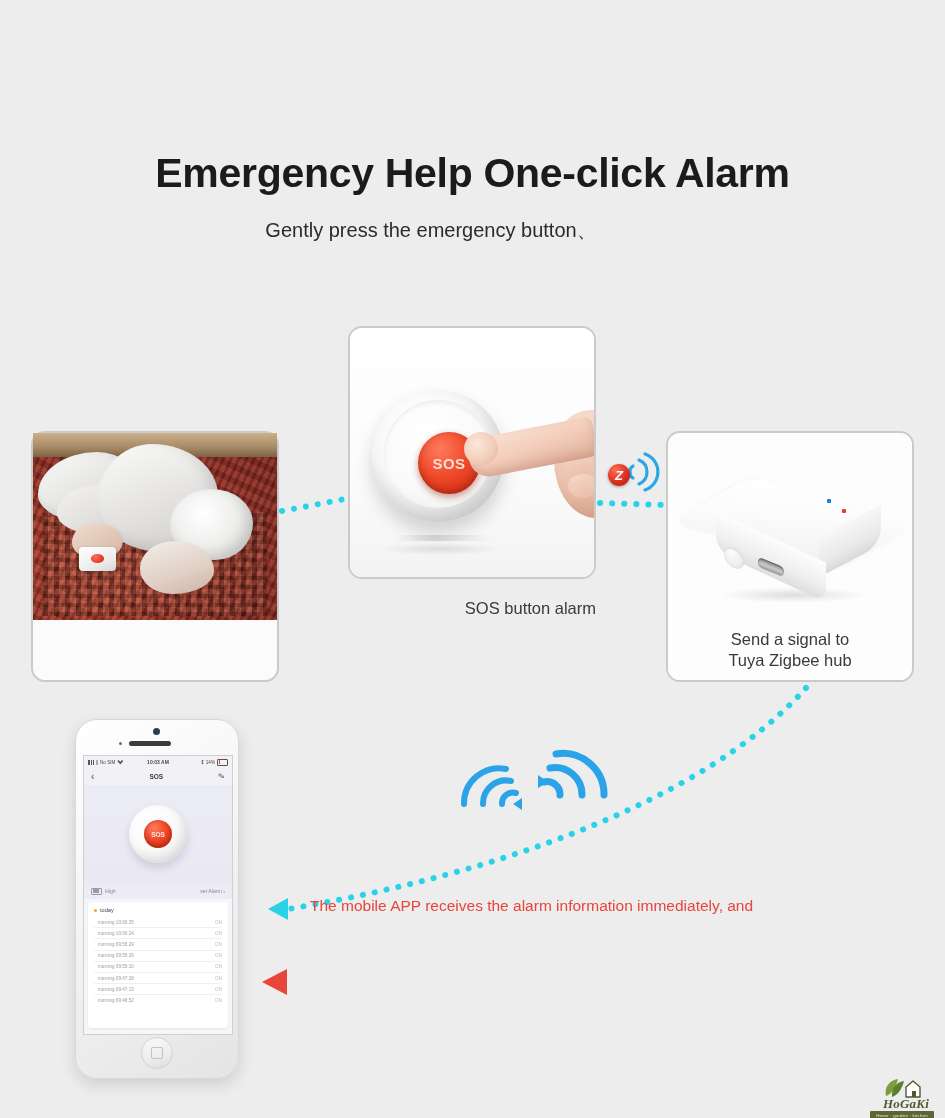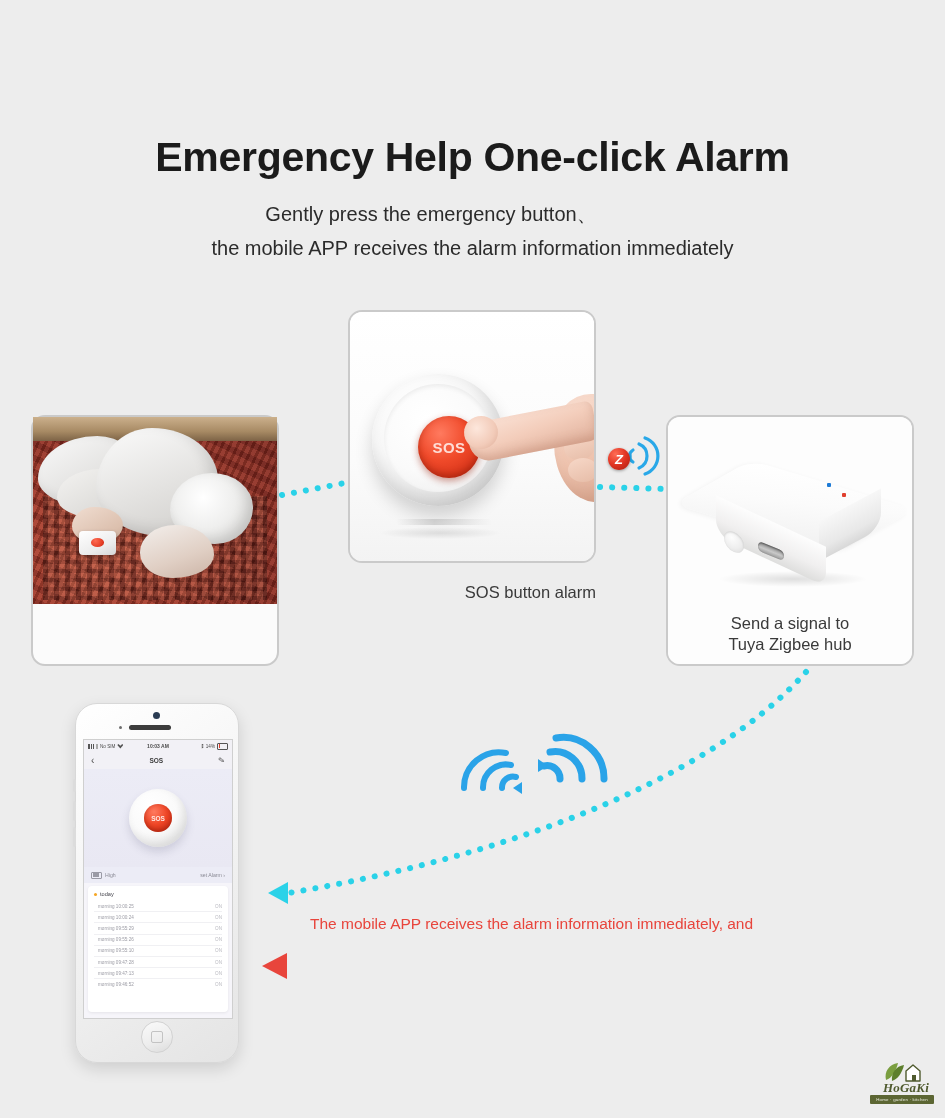--- a/index.html
+++ b/index.html
@@ -11,20 +11,21 @@
     height: 1118px;
     background: #ededed;
     font-family: "Liberation Sans", sans-serif;
     position: relative;
     overflow: hidden;
     -webkit-font-smoothing: antialiased;
   }
   .stage {
     position: absolute;
     inset: 0;
+    margin-top: 16px;
   }
 
   
   .title {
     position: absolute;
     top: 134px;
     left: 0;
     width: 945px;
     text-align: center;
     font-size: 41px;
@@ -382,21 +383,21 @@
     display:flex; justify-content:space-between; align-items:center;
     font-size:4.6px; color:#9b9ba4;
     padding:2.6px 0 2.6px 4px;
     border-top:.5px solid #f0f0f3;
   }
   .log-row:first-of-type { border-top:none; }
   .log-state { color:#b9b9c0; }
 
   
   .red-note {
-    position:absolute; left:310px; top:912px; width:530px;
+    position:absolute; left:310px; top:878px; width:530px;
     font-size:15.5px; color:#e8453c; line-height:1.52;
   }
   .red-arrow {
     position:absolute; left:262px; top:953px;
     width:0; height:0;
     border-top:13px solid transparent;
     border-bottom:13px solid transparent;
     border-right:25px solid #e8453c;
   }
 
@@ -419,21 +420,20 @@
     display:flex; align-items:center; justify-content:center;
   }
 </style>
 </head>
 <body>
 
 <div class="stage">
 
   <div class="title">Emergency Help One-click Alarm</div>
   <div class="sub1">Gently press the emergency button、</div>
-  <div class="sub2">the mobile APP receives the alarm information immediately</div>
 
   <svg class="connectors" width="945" height="1118">
 
     <path d="M282,495 L345,483" stroke="#2ad2e8" stroke-width="6" stroke-linecap="round" stroke-dasharray="0.1,12" fill="none"></path>
 
     <path d="M600,487 L665,489" stroke="#2ad2e8" stroke-width="6" stroke-linecap="round" stroke-dasharray="0.1,12" fill="none"></path>
 
     <path d="M806,672 C700,790 480,862 282,894" stroke="#2ad2e8" stroke-width="6" stroke-linecap="round" stroke-dasharray="0.1,12" fill="none"></path>
 
     <polygon points="268,893 288,882 288,904" fill="#2ad2e8"></polygon>

